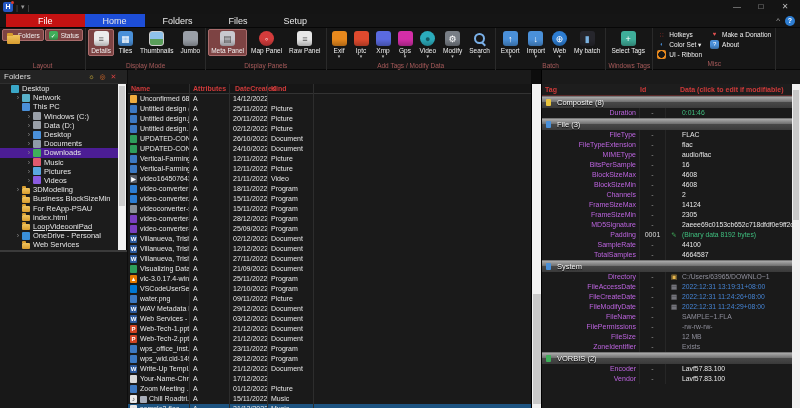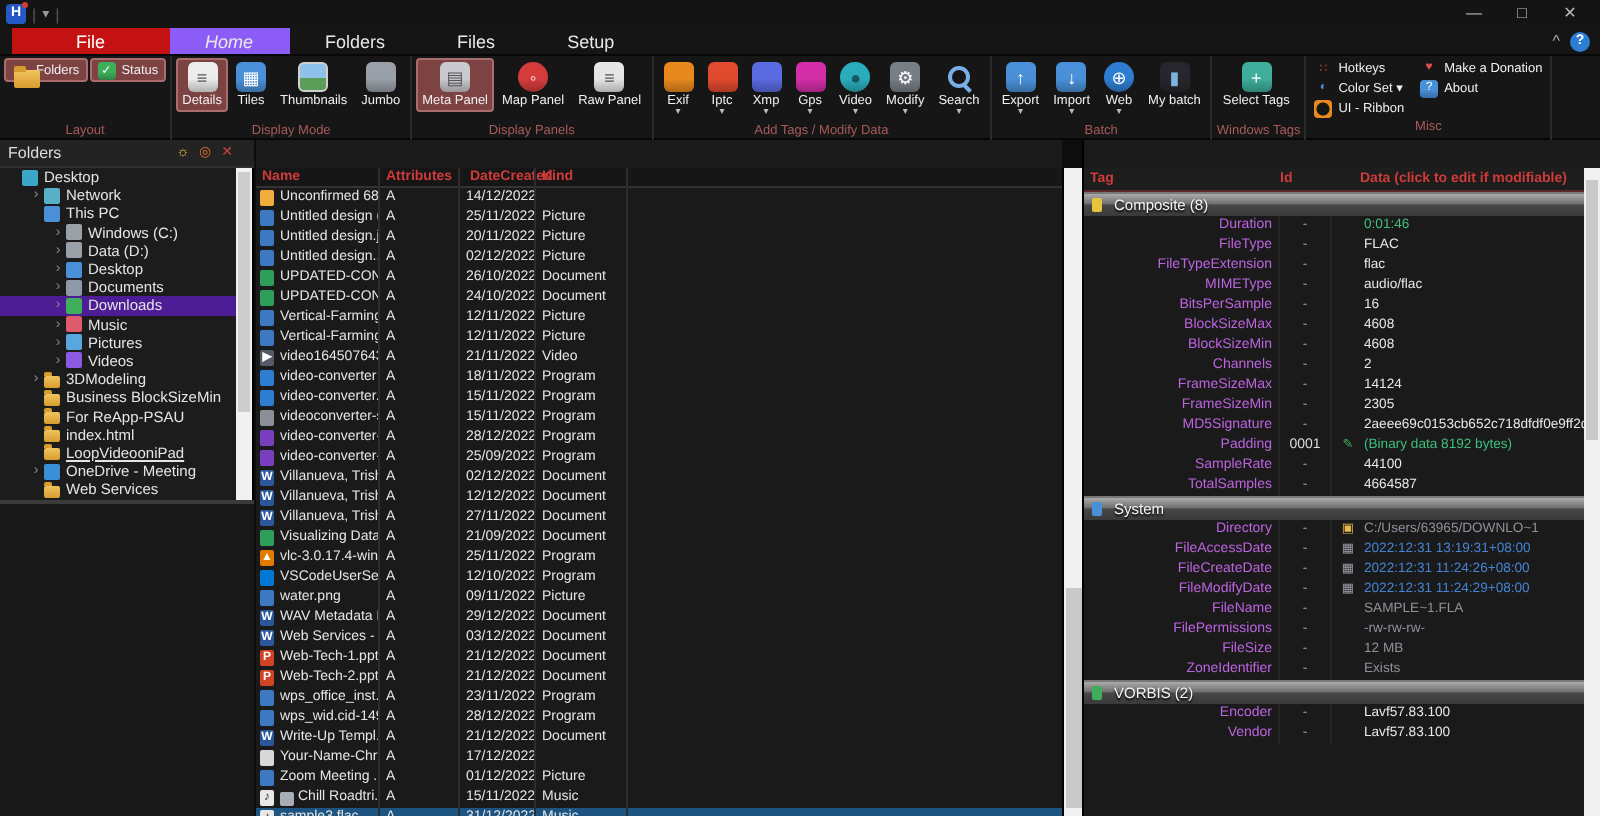--- a/index.html
+++ b/index.html
@@ -12,21 +12,21 @@
   .app-logo::after{content:"";position:absolute;right:-1px;top:-1px;width:3px;height:3px;background:#d43c2e;border-radius:50%;}
   .qat-sep{color:#555;font-size:8px;margin:0 3px;}
   .qat-caret{color:#999;font-size:7px;}
   #winbtns{margin-left:auto;display:flex;align-items:center;gap:2px;margin-right:4px;}
   .winbtn{width:22px;height:12px;text-align:center;font-size:8px;line-height:12px;color:#bbb;}
 
   
   #tabrow{position:absolute;left:0;top:14px;width:800px;height:14px;background:#151515;display:flex;align-items:stretch;border-bottom:1px solid #070707;}
   .tab{padding:0 18px;font-size:9px;line-height:14px;color:#e8e8e8;}
   .tab.file{background:#c41212;color:#fff;padding:0 32px;margin-left:6px;}
-  .tab.active{background:#8b5cf6;font-style:italic;}
+  .tab.active{background:#1d4ed8;}
   #tabrow-right{margin-left:auto;display:flex;align-items:center;gap:5px;margin-right:5px;}
   .tr-chev{color:#aaa;font-size:8px;}
   .tr-help{width:10px;height:10px;border-radius:50%;background:#2d7dd2;color:#fff;font-size:7px;font-weight:bold;text-align:center;line-height:10px;}
 
   
   #ribbon{position:absolute;left:0;top:28px;width:800px;height:42px;background:#161616;display:flex;border-bottom:1px solid #070707;}
   .rb-group{position:relative;height:42px;border-right:1px solid #2a2a2a;padding:1px 2px 0 2px;display:flex;flex-direction:column;}
   .rb-items{display:flex;flex:1;align-items:flex-start;gap:1px;}
   .rb-group-label{font-size:6.5px;color:#a85a5a;text-align:center;height:9px;line-height:9px;white-space:nowrap;}
   .rb-btn{display:flex;flex-direction:column;align-items:center;padding:1px 2px;border:1px solid transparent;border-radius:2px;}
@@ -388,21 +388,21 @@
             <div style="white-space: nowrap;">index.html</div>
           </div>
           <div class="tree-row" style="padding-left: 14px;">
             <div class="tree-arrow"></div>
             <div class="tree-ico folder"></div>
             <div style="white-space: nowrap; text-decoration: underline;">LoopVideooniPad</div>
           </div>
           <div class="tree-row" style="padding-left: 14px;">
             <div class="tree-arrow">›</div>
             <div class="tree-ico" style="background: rgb(58, 143, 217);"></div>
-            <div style="white-space: nowrap;">OneDrive - Meeting</div>
+            <div style="white-space: nowrap;">OneDrive - Personal</div>
           </div>
           <div class="tree-row" style="padding-left: 14px;">
             <div class="tree-arrow"></div>
             <div class="tree-ico folder"></div>
             <div style="white-space: nowrap;">Web Services</div>
           </div>
         </div>
       <div id="fp-scroll">
           <div class="thumb"></div>
         </div>
@@ -774,20 +774,24 @@
           <div class="mp-sec">
             <div class="mp-sec-ico" style="background: rgb(232, 196, 61);"></div>
             <div class="mp-sec-label">Composite (8)</div>
           </div>
           <div class="mp-row">
             <div class="mp-tag">Duration</div>
             <div class="mp-id">-</div>
             <div class="mp-ico"></div>
             <div class="mp-val vc-green">0:01:46</div>
           </div>
+          <div class="mp-sec">
+            <div class="mp-sec-ico" style="background: rgb(74, 144, 217);"></div>
+            <div class="mp-sec-label">File (3)</div>
+          </div>
           <div class="mp-row">
             <div class="mp-tag">FileType</div>
             <div class="mp-id">-</div>
             <div class="mp-ico"></div>
             <div class="mp-val">FLAC</div>
           </div>
           <div class="mp-row">
             <div class="mp-tag">FileTypeExtension</div>
             <div class="mp-id">-</div>
             <div class="mp-ico"></div>

